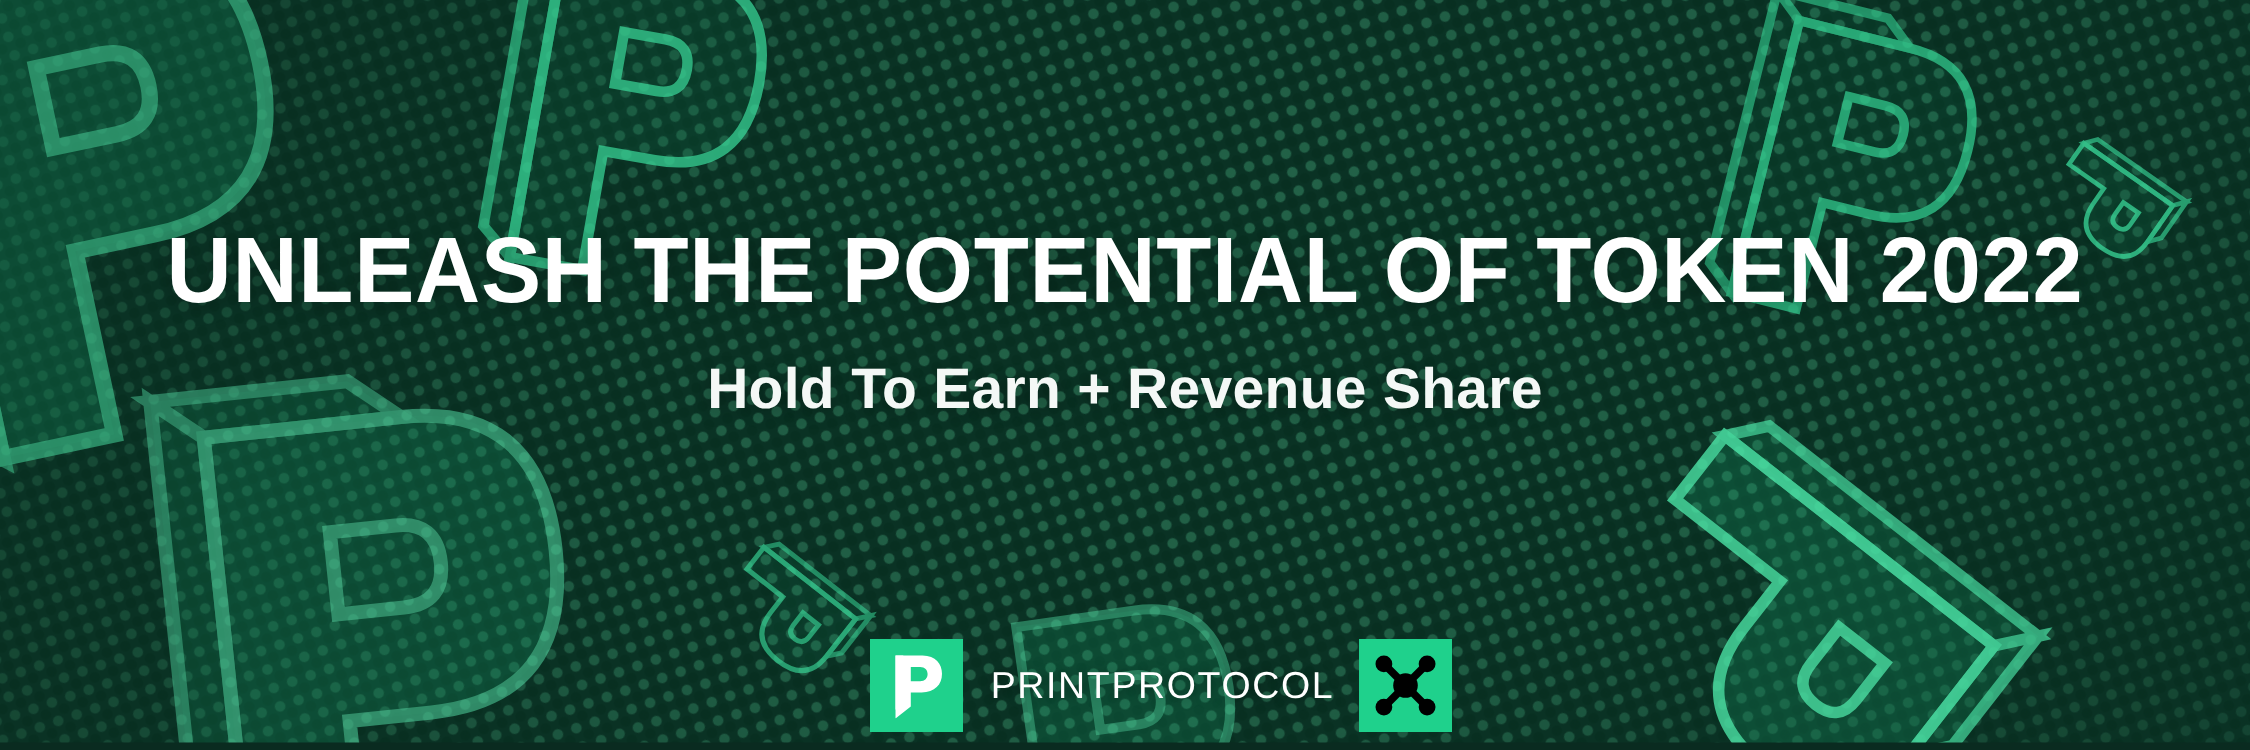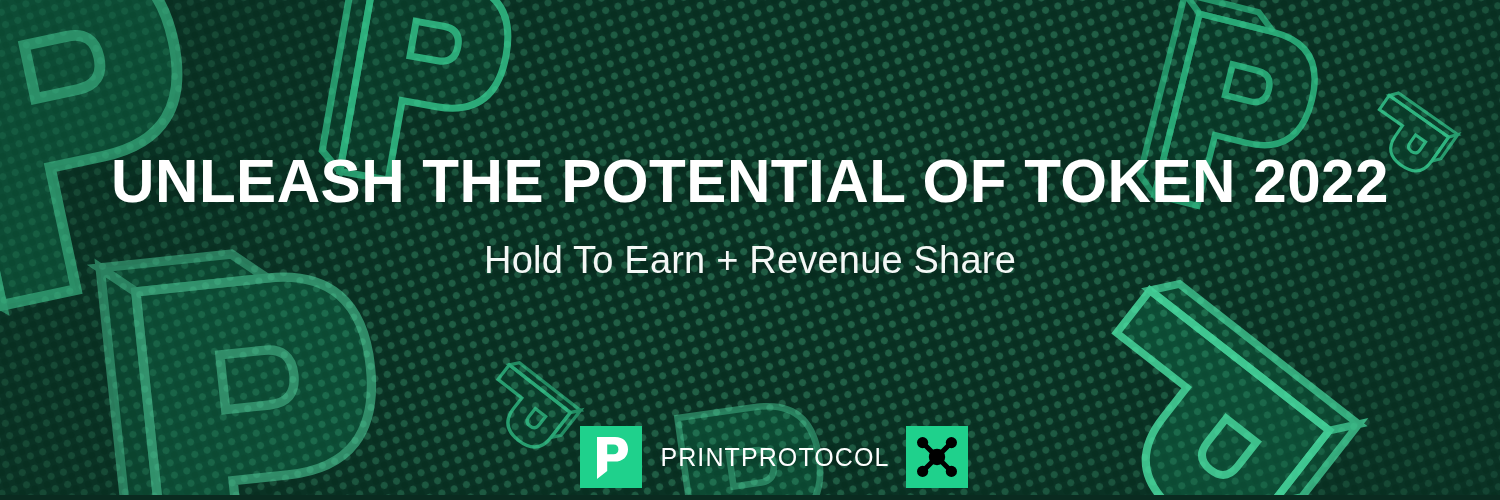--- a/index.html
+++ b/index.html
@@ -124,21 +124,21 @@
   }
 
   .subhead {
     position: absolute;
     top: 238px;
     left: 0;
     right: 0;
     text-align: center;
     color: #f4f8f6;
     font-family: "Liberation Sans", sans-serif;
-    font-weight: 400;
+    font-weight: 700;
     font-size: 38px;
     line-height: 44px;
     letter-spacing: 0.2px;
     white-space: nowrap;
     text-shadow: 0 2px 12px rgba(0,0,0,0.30);
   }
 
   
   .brand {
     position: absolute;

